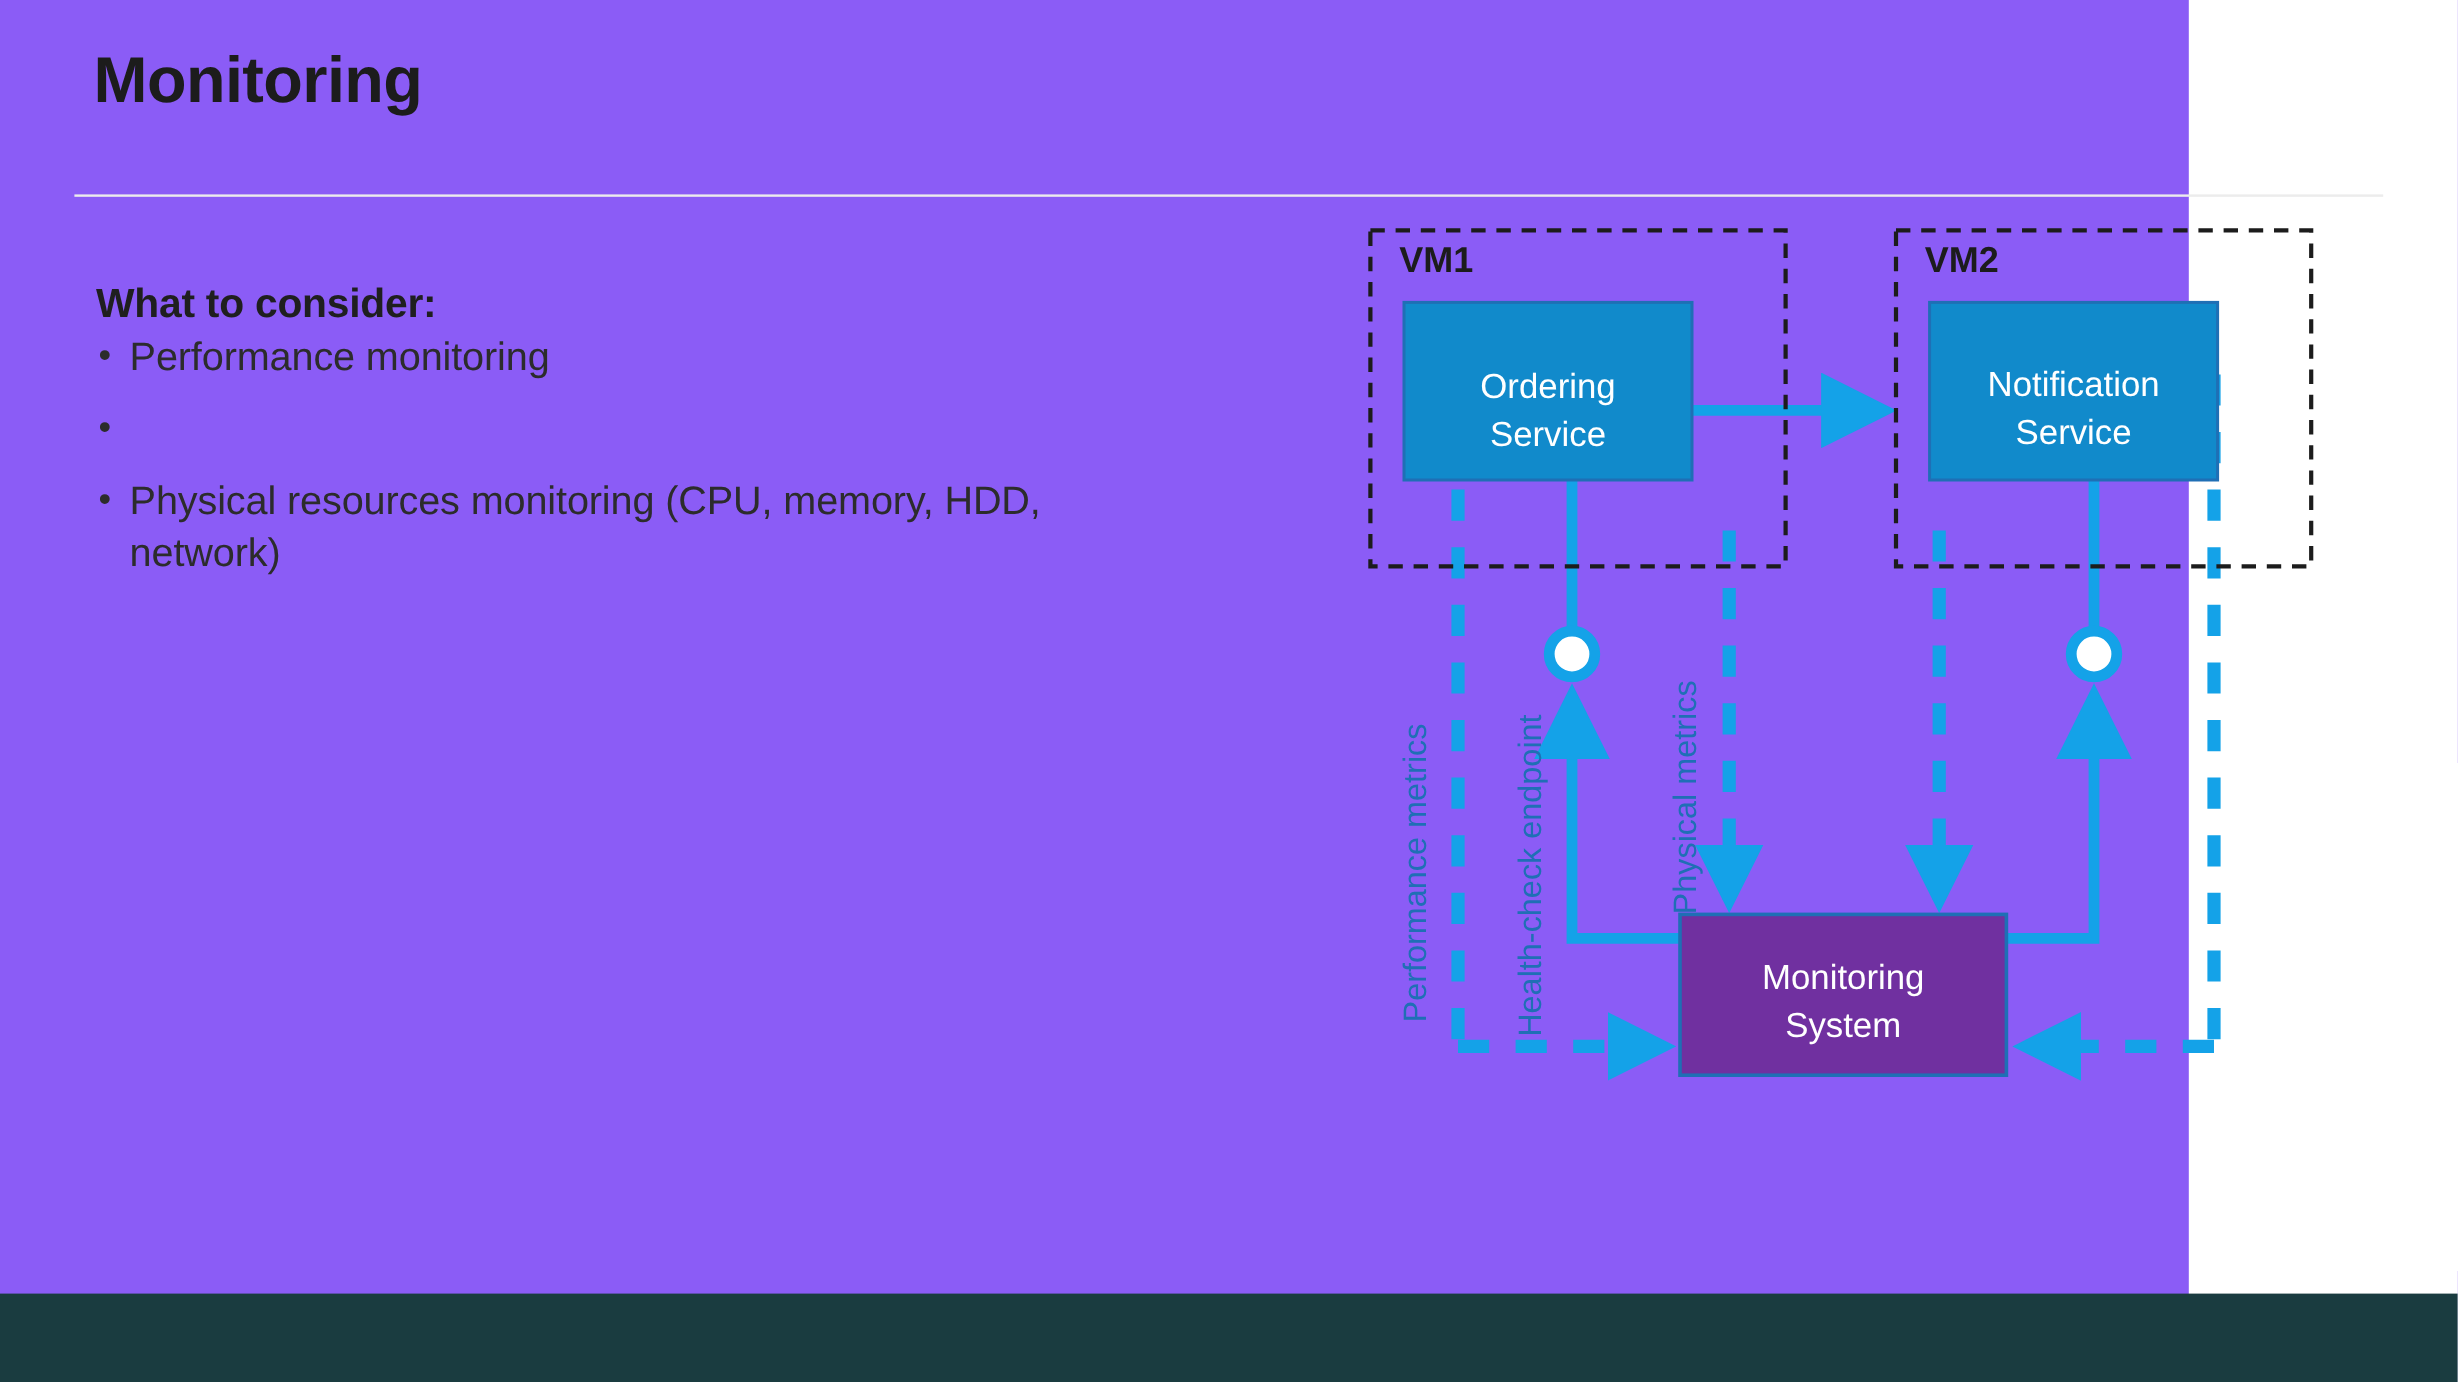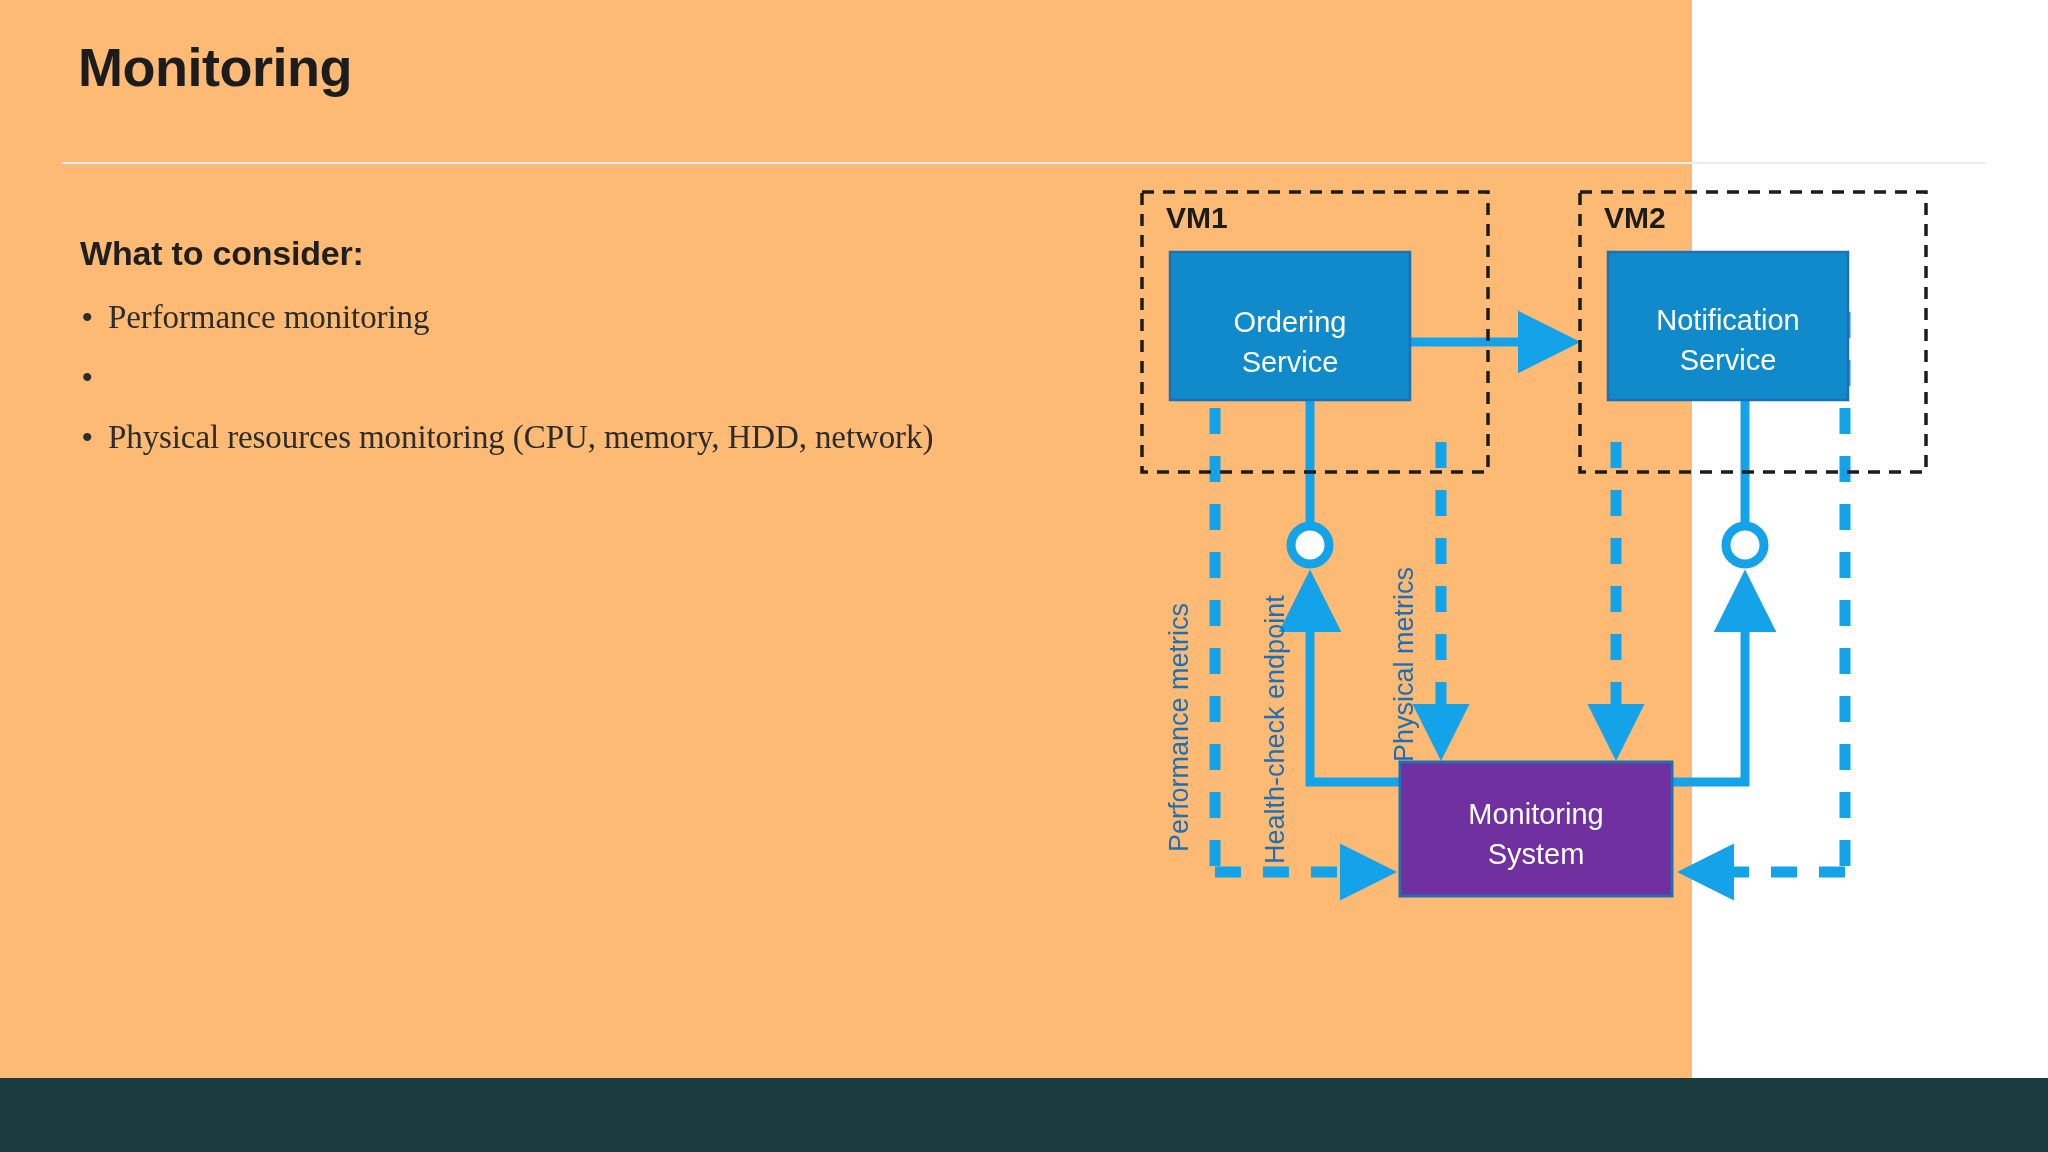--- a/index.html
+++ b/index.html
@@ -13,23 +13,23 @@
     position: relative;
     overflow: hidden;
     font-family: "Liberation Sans", sans-serif;
     -webkit-font-smoothing: antialiased;
   }
 
   
   #slide {
     position: absolute;
     left: 0; top: 0;
-    width: 1692px;
+    width: 1824px;
     height: 1152px;
-    background: #fdba74;
+    background: #8b5cf6;
   }
 
   
   #slide-title {
     position: absolute;
     left: 78px;
     top: 38px;
     font-size: 54px;
     font-weight: 700;
     color: #1c1c1c;
@@ -51,21 +51,20 @@
     position: absolute;
     left: 80px;
     top: 232px;
     width: 910px;
   }
   #lead-line {
     font-size: 34px;
     font-weight: 600;
     color: #1f1f1f;
     line-height: 1.25;
-    margin-bottom: 20px;
     letter-spacing: -0.2px;
   }
   .bullet-row {
     display: flex;
     align-items: flex-start;
     margin-bottom: 16px;
   }
   .bullet-dot {
     width: 26px;
     min-width: 26px;
@@ -73,21 +72,20 @@
     line-height: 44px;
     color: #2c2c2c;
     text-align: left;
     padding-left: 2px;
   }
   .bullet-text {
     font-size: 33px;
     line-height: 44px;
     color: #2c2c2c;
     letter-spacing: -0.1px;
-    font-family: Liberation Serif, serif;
   }
 
   
   #diagram {
     position: absolute;
     left: 1100px;
     top: 164px;
     width: 900px;
     height: 860px;
   }

